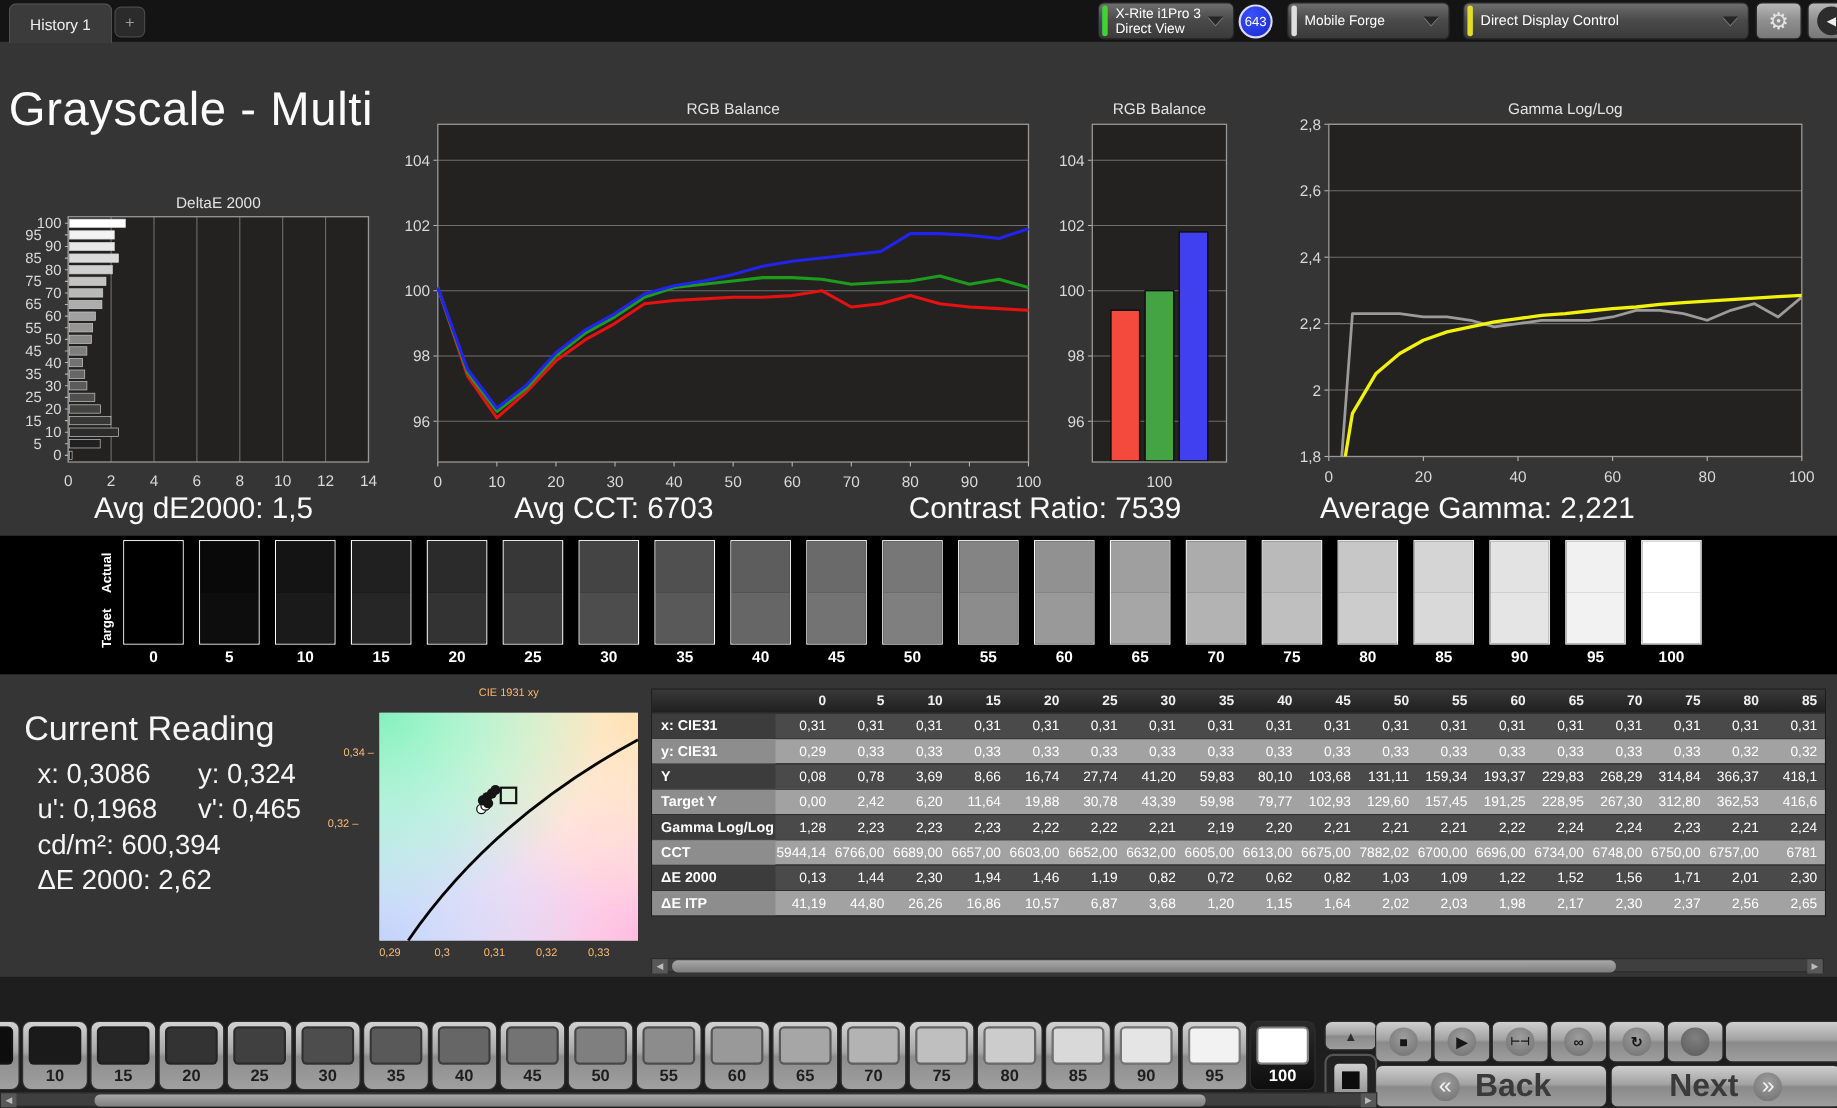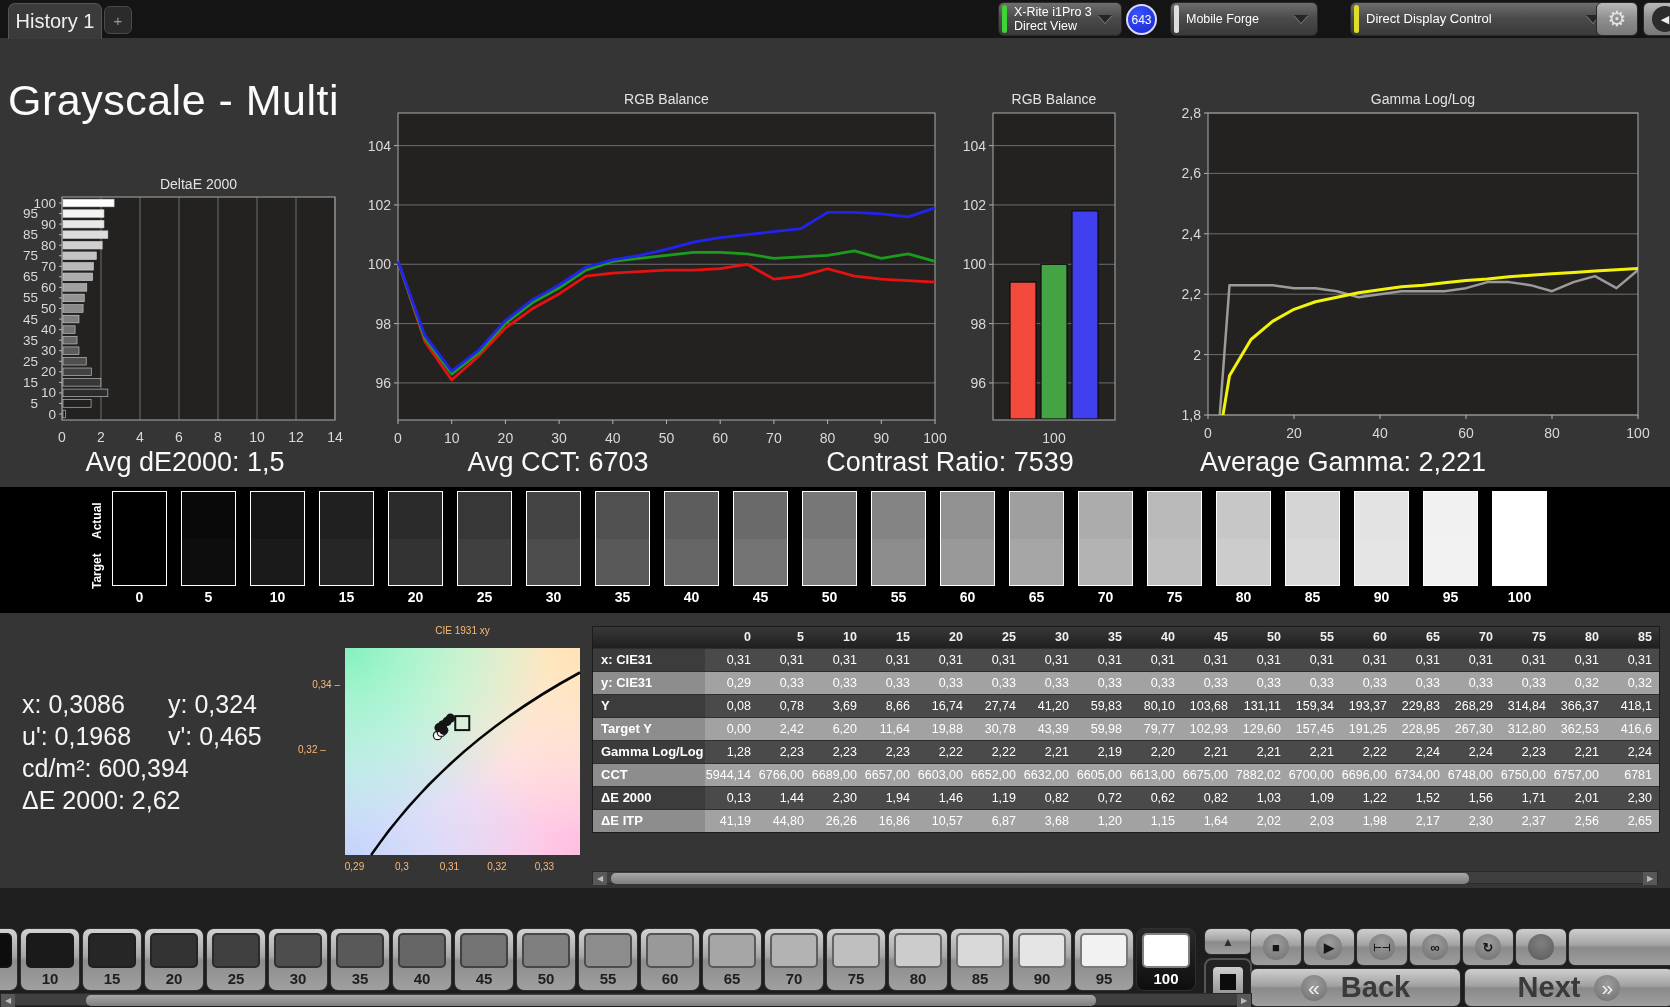--- a/index.html
+++ b/index.html
@@ -2,21 +2,21 @@
 <html><head>
 <meta charset="utf-8">
 <style>
   html,body{margin:0;padding:0;background:#111;}
   #app{position:relative;width:1670px;height:1007px;overflow:hidden;background:#353535;
        font-family:"Liberation Sans",sans-serif;color:#eee;}
   .abs{position:absolute;}
   
   .topbar{left:0;top:0;width:1670px;height:38px;background:#141414;}
   .tab{left:8px;top:3px;width:92px;height:35px;background:#3b3b3b;border:1px solid #555;border-bottom:none;
-       border-radius:7px 7px 0 0;display:flex;align-items:center;justify-content:center;font-size:20px;color:#efefef;}
+       border-radius:7px 7px 0 0;display:flex;align-items:center;justify-content:center;font-size:14px;color:#efefef;}
   .plustab{left:104px;top:6px;width:26px;height:26px;background:#2b2b2b;border:1px solid #4a4a4a;border-radius:6px;
        display:flex;align-items:center;justify-content:center;color:#9a9a9a;font-size:15px;}
   .dd{top:2px;height:34px;border-radius:6px;background:linear-gradient(180deg,#6e6e6e,#4a4a4a 48%,#3a3a3a);
       border:1px solid #2a2a2a;display:flex;align-items:center;box-sizing:border-box;}
   .dd .stripe{width:5px;height:28px;margin-left:3px;border-radius:3px;}
   .dd .ddtext{flex:1;padding:0 4px 0 7px;font-size:12.5px;line-height:14px;color:#fff;white-space:nowrap;overflow:hidden;}
   .dd .arrow{width:0;height:0;border-left:7px solid transparent;border-right:7px solid transparent;
              border-top:8px solid #262626;margin-right:9px;filter:drop-shadow(0 1px 0 #888);}
   .badge{top:4px;width:31px;height:31px;border-radius:50%;background:radial-gradient(circle at 35% 30%,#3a52ff,#1726c8);
          border:2px solid #d9d9ff;box-sizing:border-box;display:flex;align-items:center;justify-content:center;
@@ -30,21 +30,21 @@
   .strip{left:0;top:487px;width:1670px;height:126px;background:#000;}
   .vlabel{position:absolute;left:90px;width:20px;font-size:12px;font-weight:bold;color:#fff;
           writing-mode:vertical-rl;transform:rotate(180deg);text-align:center;}
   .stripitems{position:absolute;left:112px;top:4px;display:flex;gap:14px;}
   .sw{width:55px;}
   .sw .patch{width:55px;height:95px;border:1.5px solid #fff;box-sizing:border-box;display:flex;flex-direction:column;}
   .sw .half{flex:1;}
   .sw .lvl{text-align:center;font-size:14px;font-weight:bold;color:#fff;margin-top:3px;}
   
   .cr-title{left:22px;top:645px;font-size:31px;color:#f5f5f5;}
-  .cr{font-size:25px;color:#f5f5f5;white-space:nowrap;}
+  .cr{font-size:25px;color:#f5f5f5;white-space:nowrap;margin-left:12px;}
   
   .cie-plot{background:
       radial-gradient(at 0% 0%,rgba(125,240,185,.95) 0%,rgba(255,255,255,0) 62%),
       radial-gradient(at 100% 0%,rgba(255,224,176,.95) 0%,rgba(255,255,255,0) 62%),
       radial-gradient(at 0% 100%,rgba(190,208,250,.95) 0%,rgba(255,255,255,0) 62%),
       radial-gradient(at 100% 100%,rgba(255,185,222,.95) 0%,rgba(255,255,255,0) 68%),#fff;}
   .cielab{position:absolute;font-size:10px;color:#fdba74;}
   
   .tbl{left:592px;top:626px;width:1066px;border:1px solid #1c1c1c;font-size:13px;}
   .trow{display:grid;grid-template-columns:112px repeat(18,53px);height:22px;line-height:22px;}
@@ -103,21 +103,21 @@
     <div class="abs badge" style="left:1126px;">
       <span>643</span>
     </div>
     <div class="abs dd" style="left:1170px;width:148px;">
       <div class="stripe" style="background: rgb(222, 222, 222);"></div>
       <div class="ddtext">
           <div>Mobile Forge</div>
         </div>
       <div class="arrow"></div>
     </div>
-    <div class="abs dd" style="left:1330px;width:260px;margin-left:20px;">
+    <div class="abs dd" style="left:1330px;width:260px;">
       <div class="stripe" style="background: rgb(227, 220, 43);"></div>
       <div class="ddtext" style="font-size:13px;">
           <div>Direct Display Control</div>
         </div>
       <div class="arrow"></div>
     </div>
     <div class="abs sbtn" style="left:1596px;width:42px;">
       <span style="font-size:21px;color:#e3e3e3;">⚙</span>
     </div>
     <div class="abs sbtn" style="left:1643px;width:44px;">
@@ -475,20 +475,21 @@
         <div class="sw">
           <div class="patch">
             <div class="half" style="background:rgb(255,255,255)"></div>
             <div class="half" style="background:rgb(255,255,255)"></div>
           </div>
           <div class="lvl">100</div>
         </div>
       </div>
   </div>
 
+  <div class="abs cr-title">Current Reading</div>
   <div class="abs cr" style="left:22px;top:690px;">x: 0,3086</div>
   <div class="abs cr" style="left:168px;top:690px;">y: 0,324</div>
   <div class="abs cr" style="left:22px;top:722px;">u': 0,1968</div>
   <div class="abs cr" style="left:168px;top:722px;">v': 0,465</div>
   <div class="abs cr" style="left:22px;top:754px;">cd/m²: 600,394</div>
   <div class="abs cr" style="left:22px;top:786px;">ΔE 2000: 2,62</div>
 
   <div class="abs" id="chart-cie" style="left:330px;top:625px;width:260px;height:255px;">
       <div class="cielab" style="left: 15px; top: 0px; width: 235px; text-align: center;">CIE 1931 xy</div>
       <div class="abs cie-plot" style="left: 15px; top: 23px; width: 235px; height: 207px;"></div>

